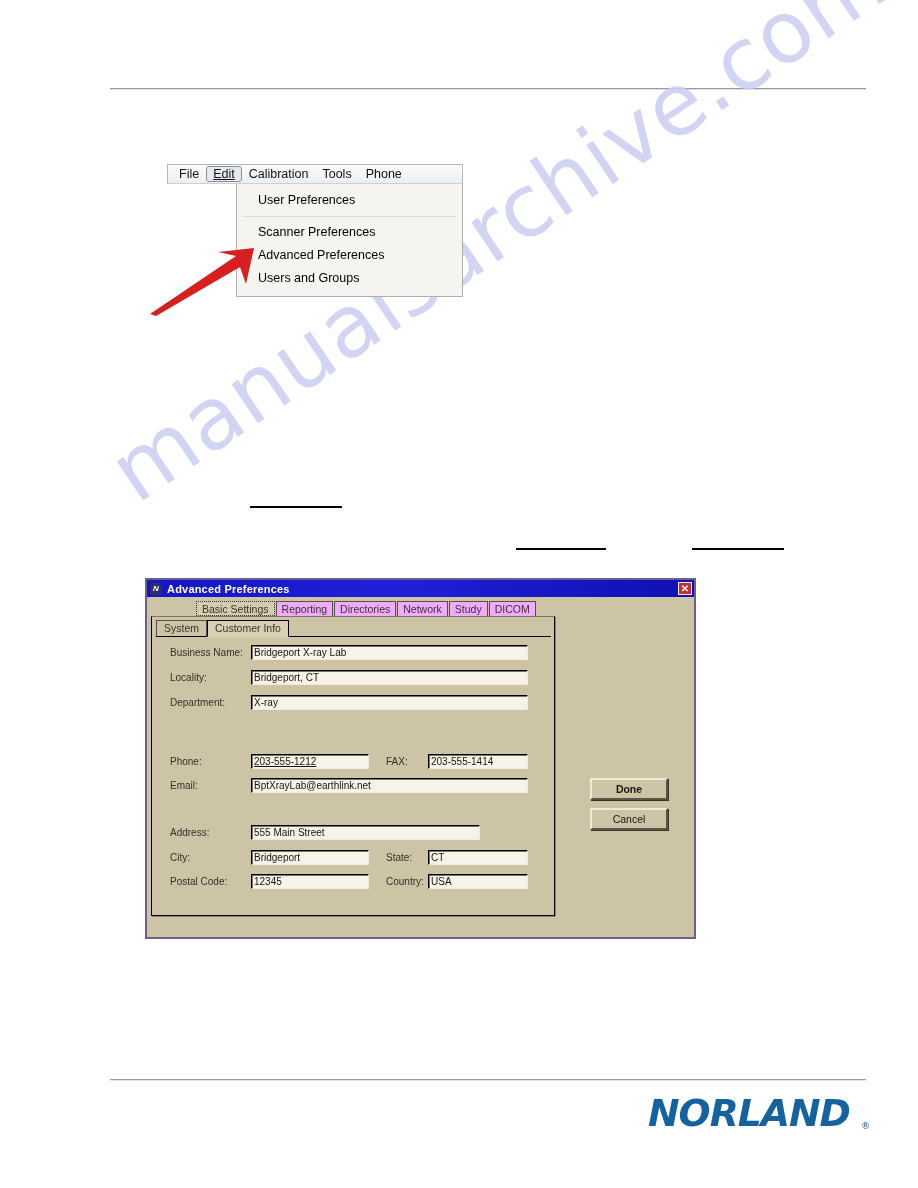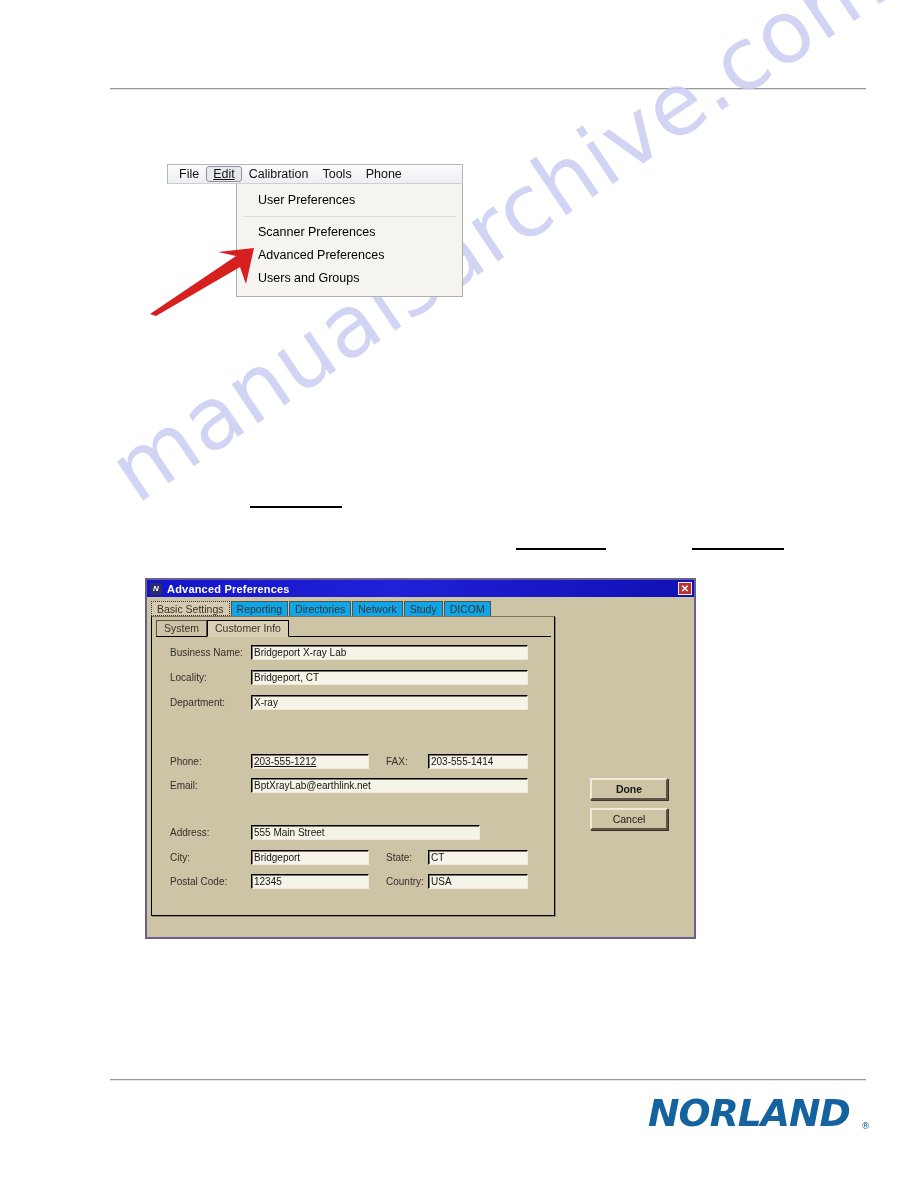--- a/index.html
+++ b/index.html
@@ -180,26 +180,27 @@
     padding: 4px 3px 3px 4px;
     box-sizing: border-box;
   }
 
   
   #tabstrip {
     display: flex;
     align-items: flex-end;
     height: 15px;
     margin-bottom: 0;
+    margin-left: 45px;
   }
   .tab {
     font-size: 10.5px;
     color: #3a342a;
     padding: 1px 5px 1px 5px;
-    background: #0ea5e9;
+    background: #f0abfc;
     border: 1px solid #55504a;
     border-bottom: none;
     margin-right: 1px;
     white-space: nowrap;
     line-height: 12px;
     box-sizing: border-box;
     height: 15px;
   }
   .tab.selected {
     border: 1px dotted #3a342a;

